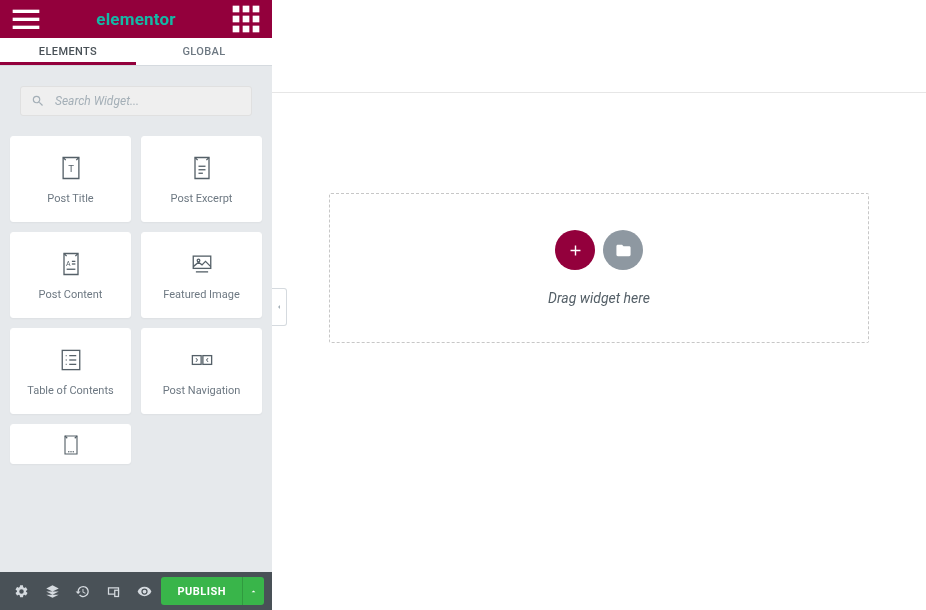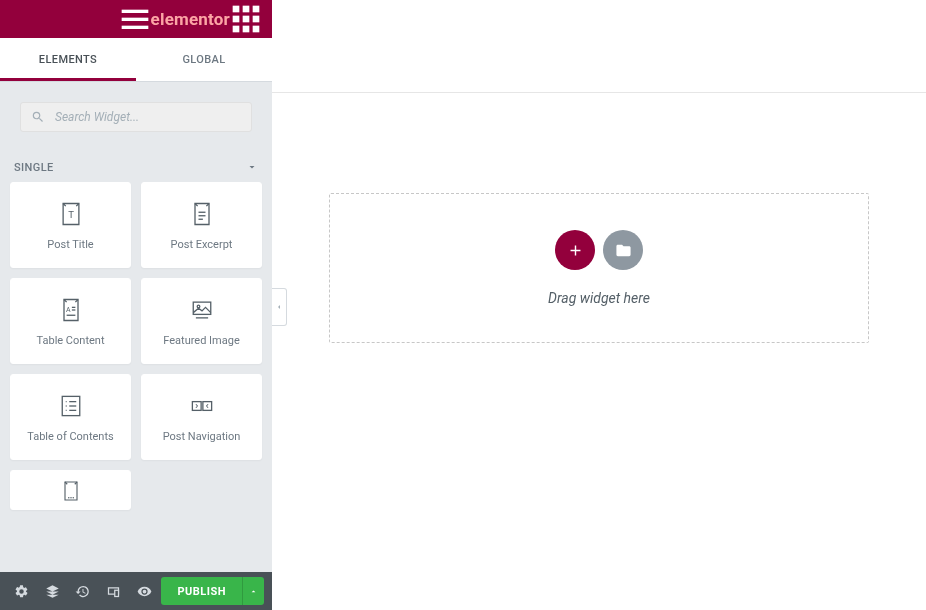--- a/index.html
+++ b/index.html
@@ -13,27 +13,27 @@
     --green:#39b54a;
     --icon:#556068;
   }
   *{box-sizing:border-box;font-family:-apple-system,BlinkMacSystemFont,"Segoe UI",Roboto,Arial,sans-serif;}
   html,body{margin:0;padding:0;height:100%;}
   body{display:flex;width:926px;height:610px;overflow:hidden;background:#fff;color:#333;}
   
   
   .sidebar{width:272px;flex:0 0 272px;display:flex;flex-direction:column;background:var(--grey-bg);position:relative;}
   
-  .sb-header{height:38px;background:var(--brand);display:flex;align-items:center;justify-content:flex-end;padding:0 10px;color:#fca5a5;}
+  .sb-header{height:38px;background:var(--brand);display:flex;align-items:center;justify-content:space-between;padding:0 10px;color:#14b8a6;}
   .sb-header svg{fill:#fff;}
   .burger{width:32px;height:32px;display:flex;align-items:center;justify-content:center;cursor:pointer;}
   .apps{width:32px;height:32px;display:flex;align-items:center;justify-content:center;cursor:pointer;}
   .logo{font-weight:700;font-size:17px;letter-spacing:.2px;}
   
-  .tabs{display:flex;height:44px;background:#fff;border-bottom:1px solid var(--grey-border);}
+  .tabs{display:flex;height:28px;background:#fff;border-bottom:1px solid var(--grey-border);}
   .tab{flex:1;display:flex;align-items:center;justify-content:center;font-size:11px;letter-spacing:.4px;color:var(--grey-text);cursor:pointer;font-weight:500;}
   .tab.active{color:var(--grey-text-dark);box-shadow:inset 0 -3px 0 var(--brand);}
   
   .search-wrap{padding:20px;}
   .search{display:flex;align-items:center;height:30px;background:#efefef;border-radius:3px;padding:0 10px;gap:8px;border:1px solid #e0e0e0;}
   .search svg{fill:#a4afb7;width:14px;height:14px;flex:0 0 14px;}
   .search input{border:0;background:transparent;outline:0;flex:1;font-size:12px;font-style:italic;color:#a4afb7;}
   .search input::placeholder{color:#a4afb7;font-style:italic;}
   
   .accordion{height:30px;display:flex;align-items:center;justify-content:space-between;padding:0 14px;cursor:pointer;font-size:11px;letter-spacing:.4px;color:var(--grey-text);font-weight:500;}
@@ -105,26 +105,20 @@
 
   <div class="search-wrap">
     <div class="search">
       <svg viewBox="0 0 24 24">
           <path d="M15.5 14h-.79l-.28-.27A6.471 6.471 0 0016 9.5 6.5 6.5 0 109.5 16c1.61 0 3.09-.59 4.23-1.57l.27.28v.79l5 4.99L20.49 19l-4.99-5zm-6 0C7.01 14 5 11.99 5 9.5S7.01 5 9.5 5 14 7.01 14 9.5 11.99 14 9.5 14z"></path>
         </svg>
       <input type="text" placeholder="Search Widget..." style="">
     </div>
   </div>
 
-  <div class="accordion">
-    <span>SINGLE</span>
-    <svg viewBox="0 0 24 24">
-        <path d="M7 10l5 5 5-5z"></path>
-      </svg>
-  </div>
 
   <div class="widget-list">
 
     <div class="widget">
       <svg viewBox="0 0 32 32">
           <path d="M7 4h18v24H7z"></path>
           <path d="M7 4l3 3M25 4l-3 3"></path>
           <text x="16" y="20" text-anchor="middle" font-size="11" stroke-width="1" fill="#556068" stroke="none">T</text>
         </svg>
       <span class="wlabel">Post Title</span>
@@ -143,21 +137,21 @@
 
     <div class="widget">
       <svg viewBox="0 0 32 32">
           <path d="M8 4h16v24H8z"></path>
           <path d="M8 4l3 3M24 4l-3 3"></path>
           <text x="13" y="18" text-anchor="middle" font-size="8" stroke="none" fill="#556068">A</text>
           <line x1="17" y1="13" x2="21" y2="13"></line>
           <line x1="17" y1="16" x2="21" y2="16"></line>
           <line x1="11" y1="22" x2="21" y2="22"></line>
         </svg>
-      <span class="wlabel">Table Content</span>
+      <span class="wlabel">Post Content</span>
     </div>
 
     <div class="widget">
       <svg viewBox="0 0 32 32">
           <rect x="6" y="7" width="20" height="14"></rect>
           <circle cx="12" cy="12" r="1.5"></circle>
           <path d="M6 19l6-5 4 3 4-4 6 6"></path>
           <line x1="9" y1="25" x2="23" y2="25"></line>
         </svg>
       <span class="wlabel">Featured Image</span>

